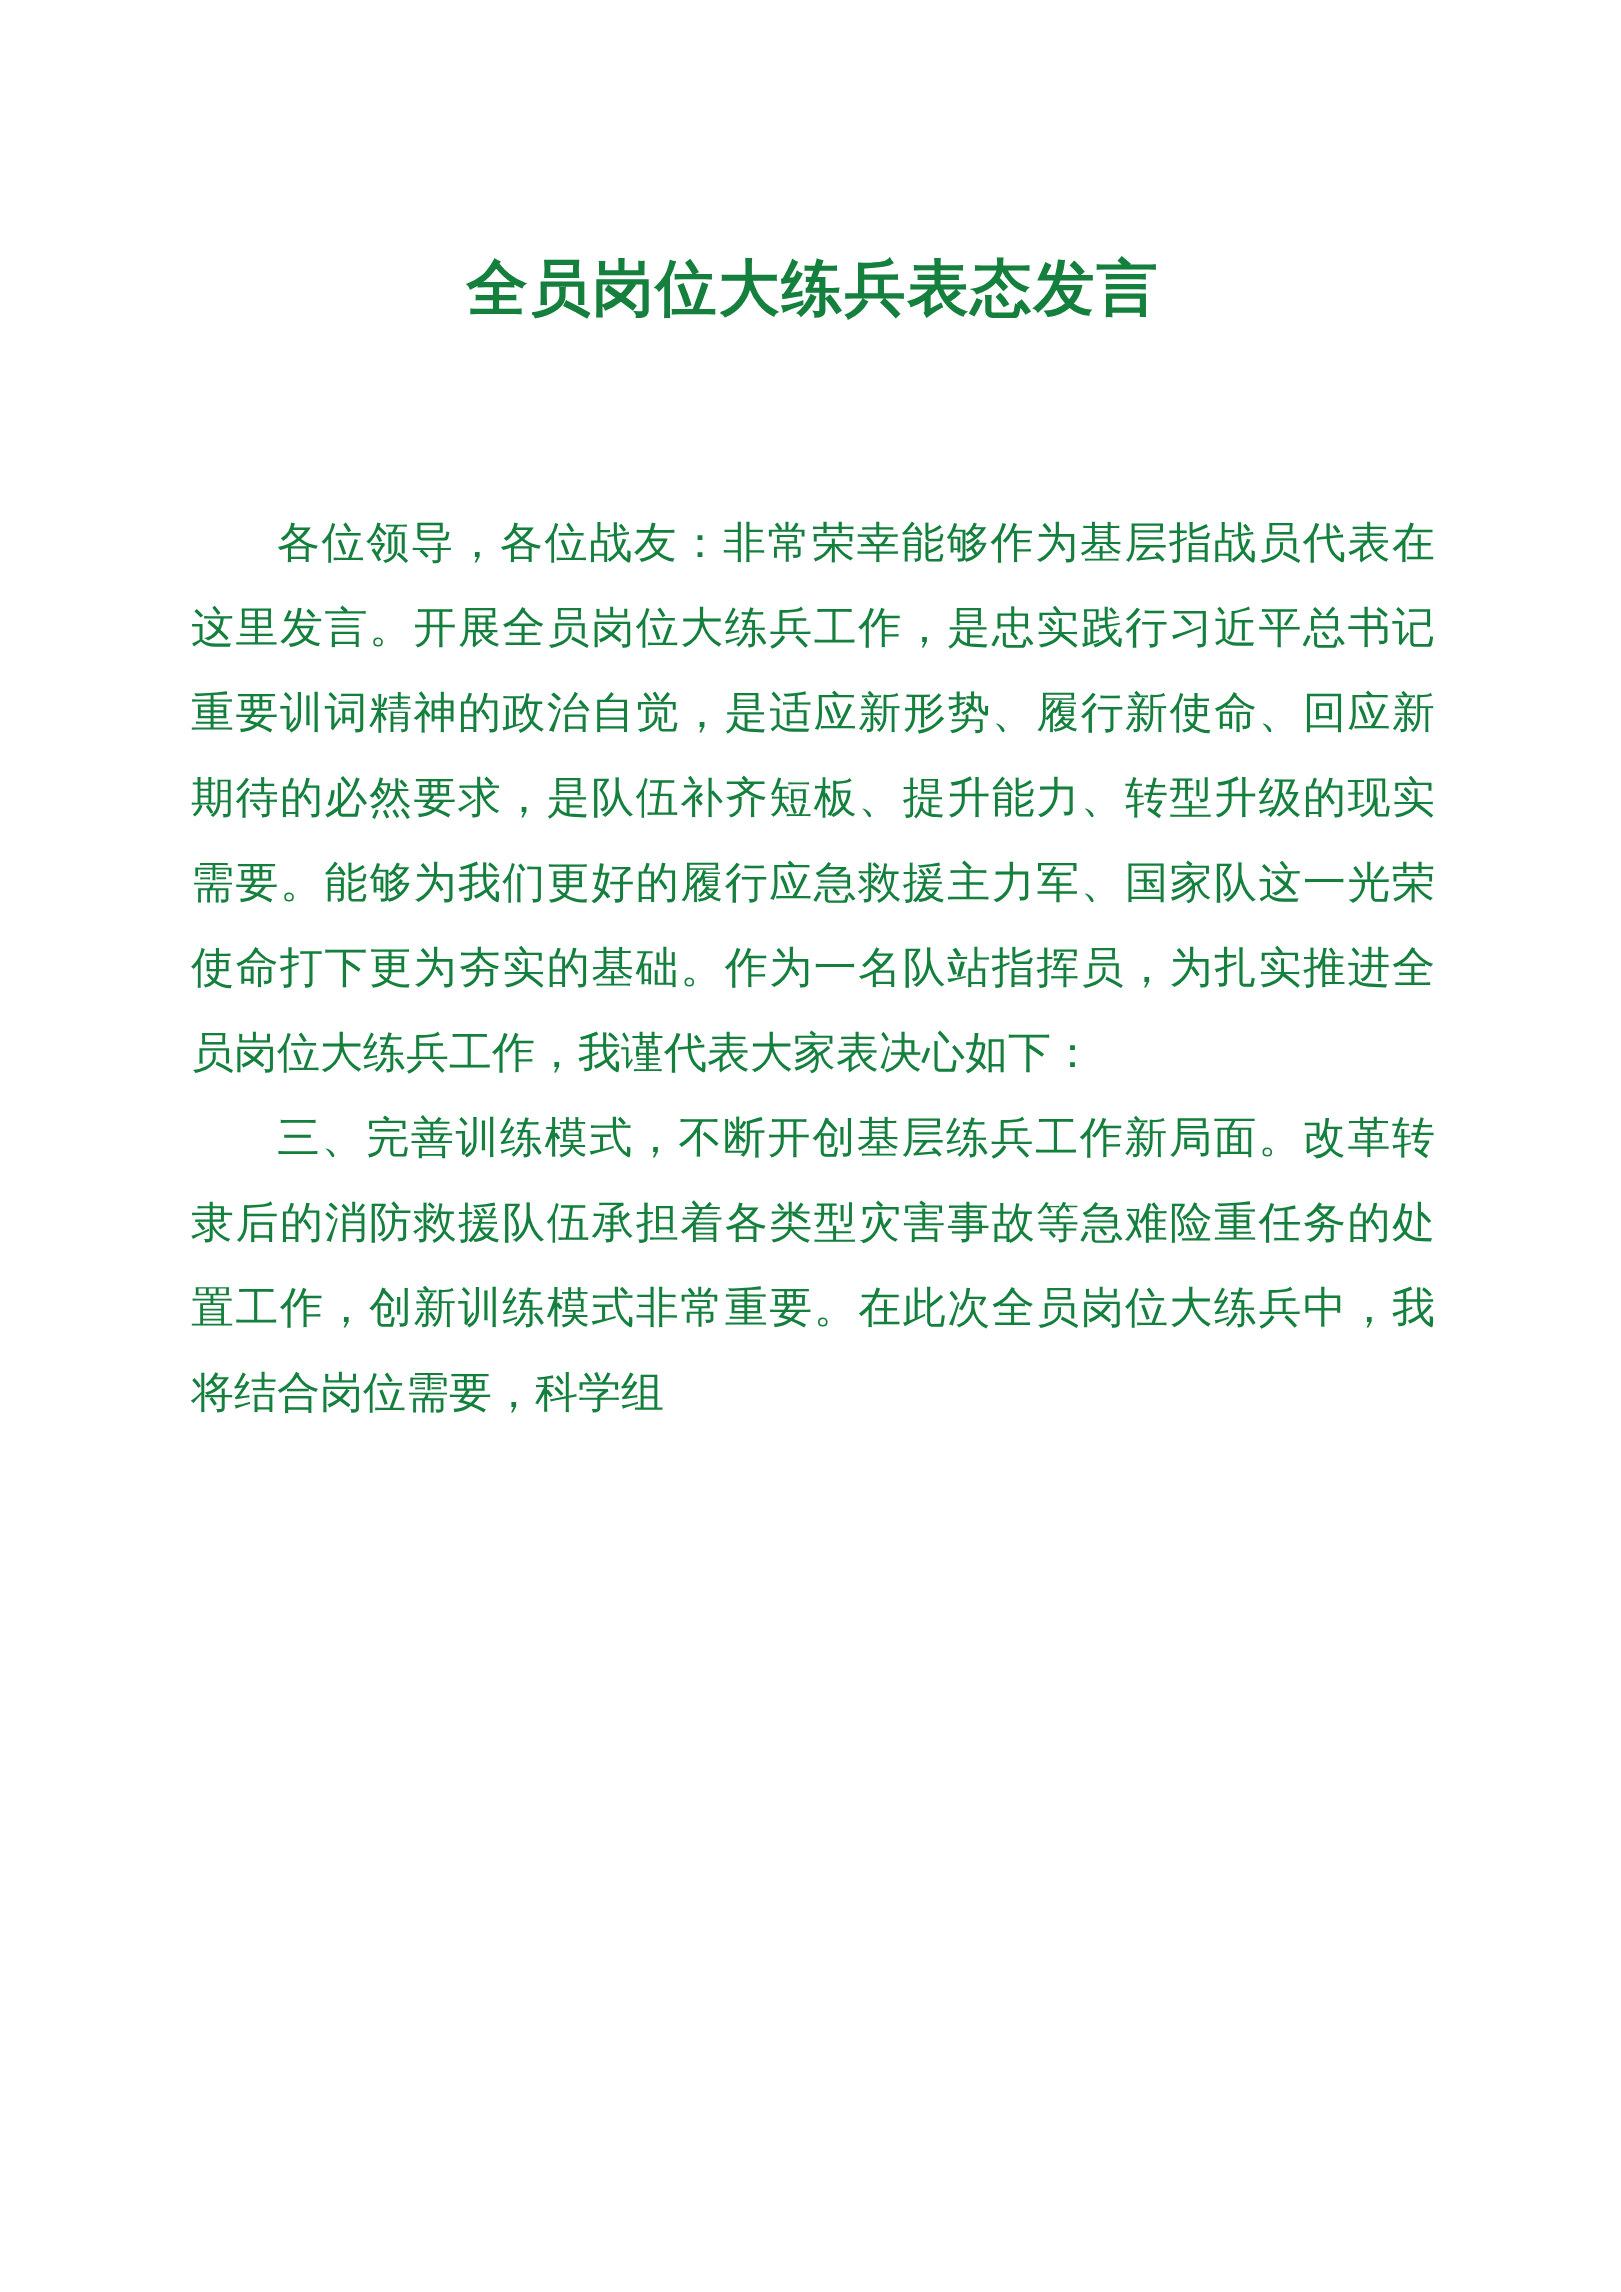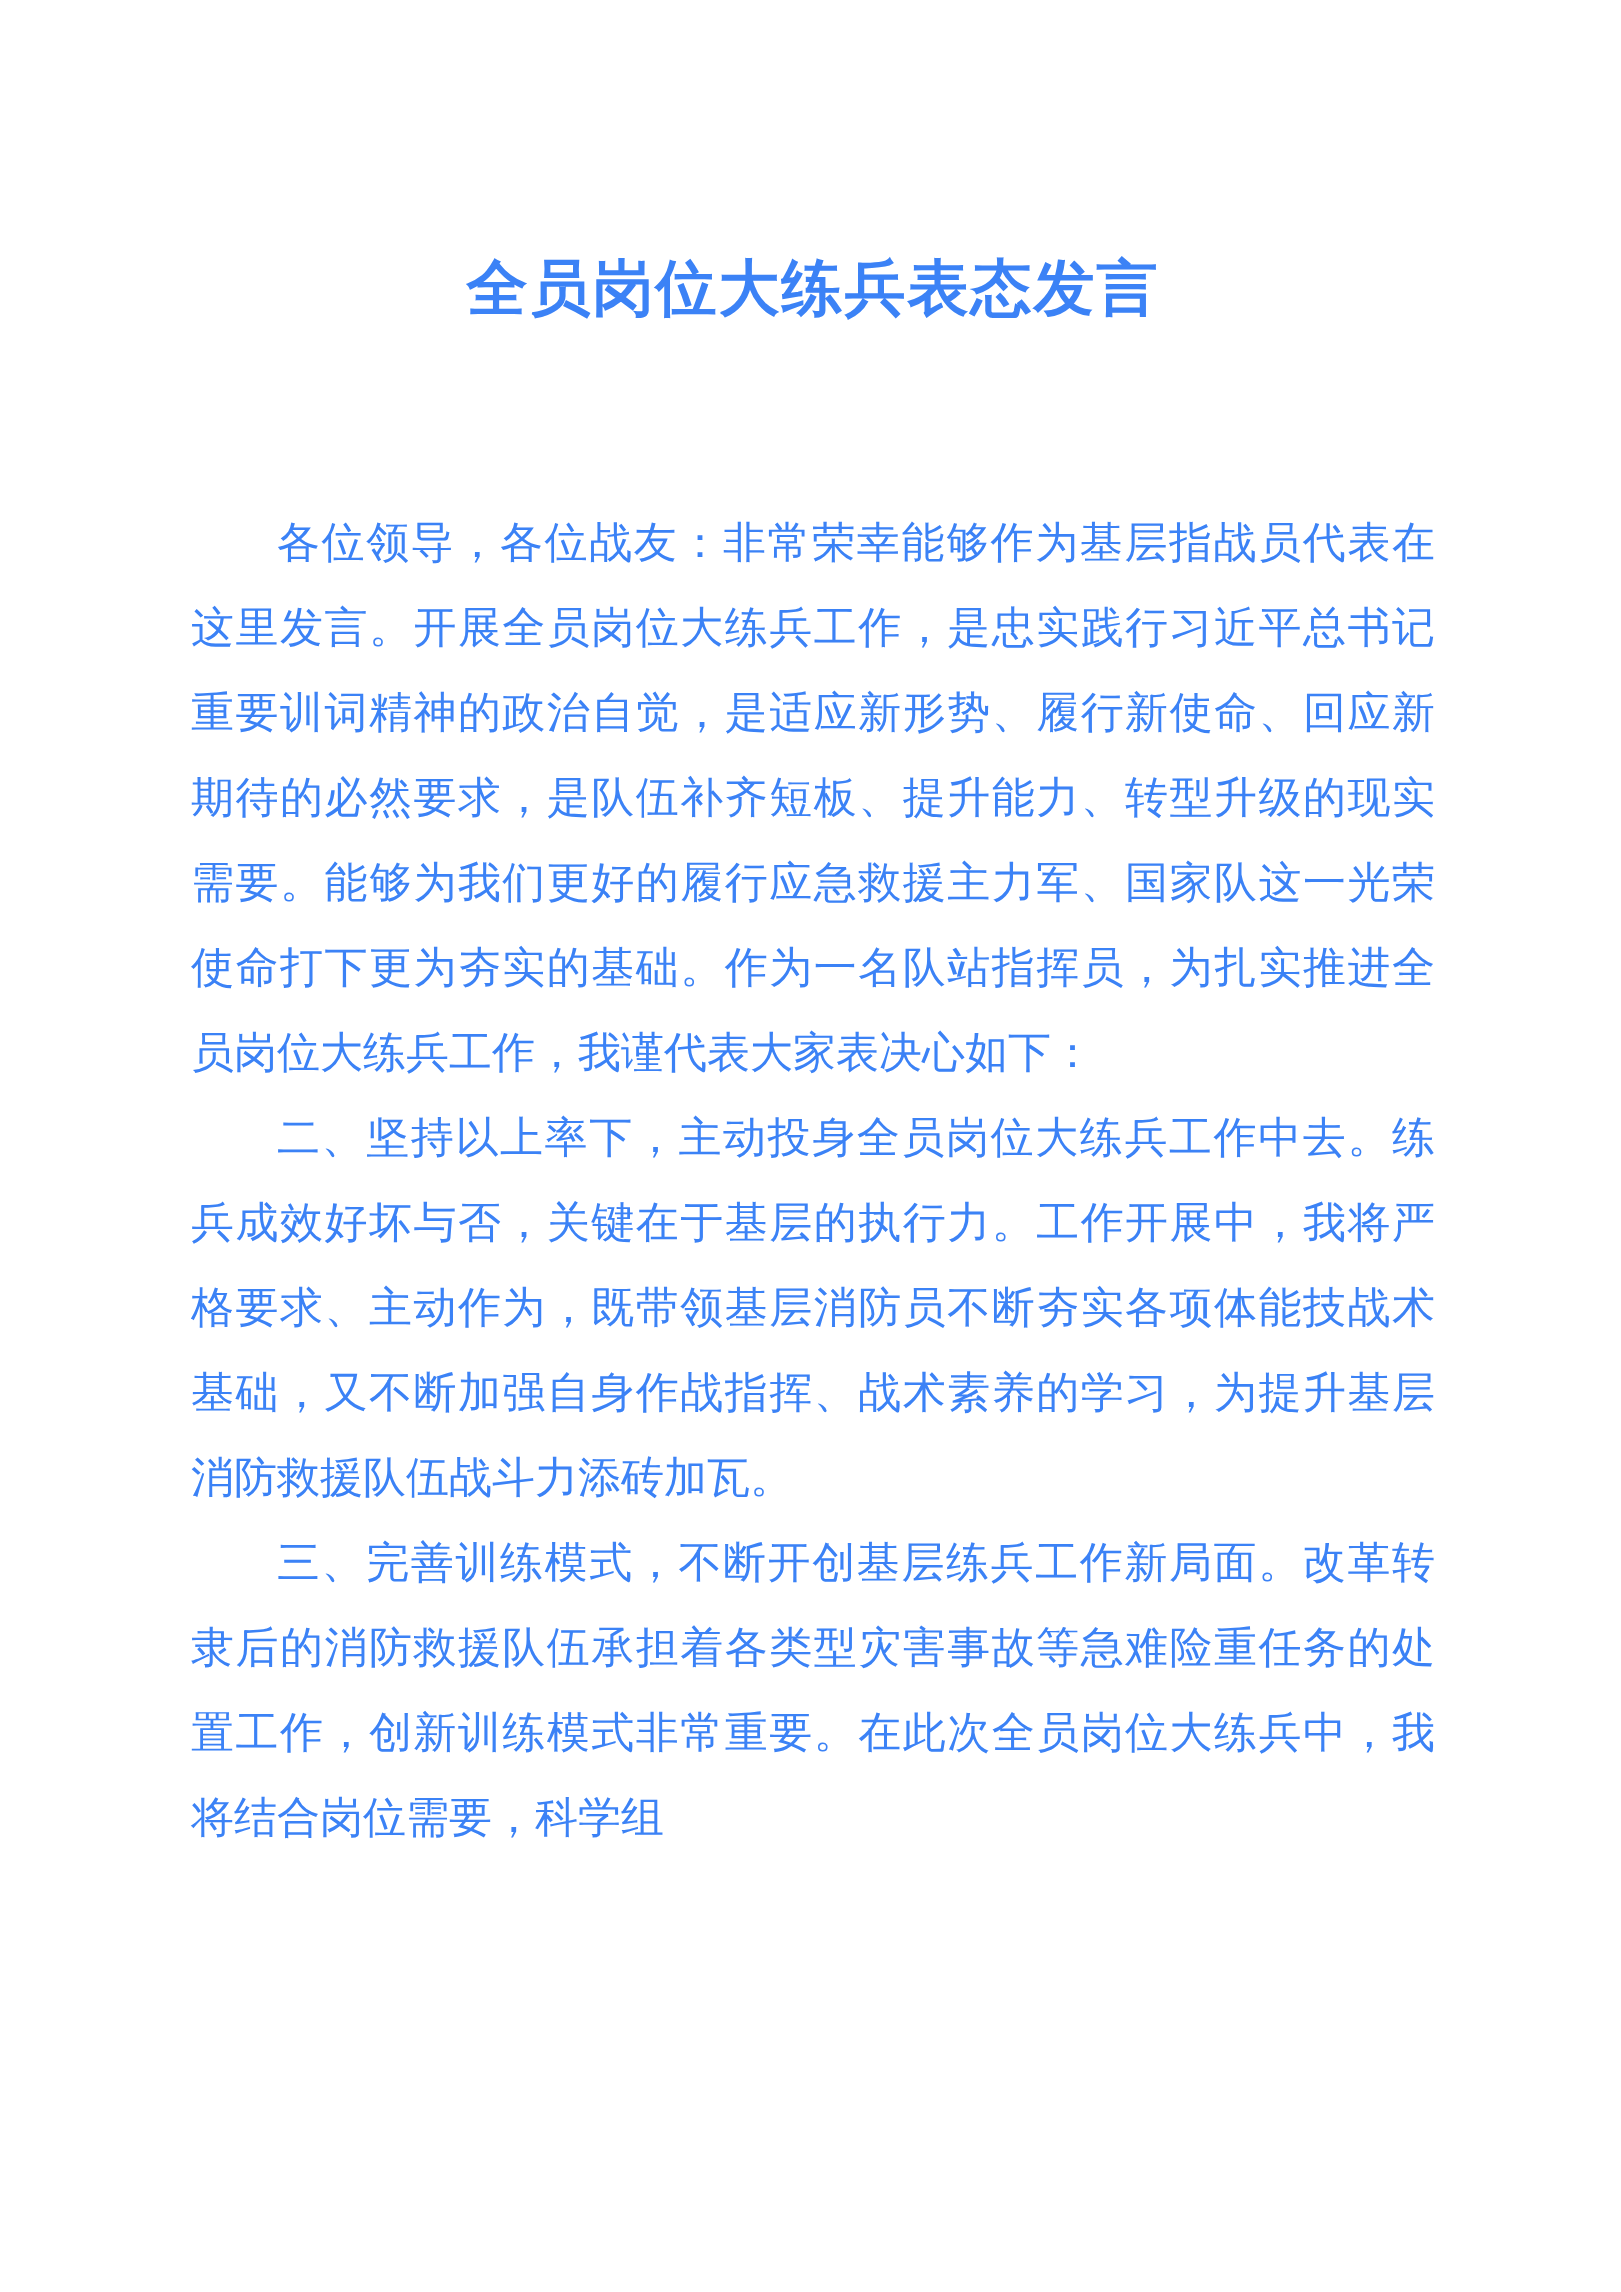--- a/index.html
+++ b/index.html
@@ -9,21 +9,21 @@
   }
   .page {
     position: relative;
     width: 1621px;
     height: 2293px;
     margin: 0 auto;
     background: #ffffff;
     box-sizing: border-box;
     padding: 250px 186px 0 191px;
     overflow: hidden;
-    color: #3b82f6;
+    color: #15803d;
   }
   .doc-title {
     font-family: "Liberation Serif", "DejaVu Serif", serif;
     font-size: 61px;
     font-weight: bold;
     text-align: center;
     letter-spacing: 2px;
     margin: 0 0 0 0;
     line-height: 78px;
   }
@@ -42,17 +42,16 @@
   }
 </style>
 </head>
 <body>
 
 <div class="page">
   <h1 class="doc-title">全员岗位大练兵表态发言</h1>
 
   <div class="doc-body">
     <p>各位领导，各位战友：非常荣幸能够作为基层指战员代表在这里发言。开展全员岗位大练兵工作，是忠实践行习近平总书记重要训词精神的政治自觉，是适应新形势、履行新使命、回应新期待的必然要求，是队伍补齐短板、提升能力、转型升级的现实需要。能够为我们更好的履行应急救援主力军、国家队这一光荣使命打下更为夯实的基础。作为一名队站指挥员，为扎实推进全员岗位大练兵工作，我谨代表大家表决心如下：</p>
-    <p>二、坚持以上率下，主动投身全员岗位大练兵工作中去。练兵成效好坏与否，关键在于基层的执行力。工作开展中，我将严格要求、主动作为，既带领基层消防员不断夯实各项体能技战术基础，又不断加强自身作战指挥、战术素养的学习，为提升基层消防救援队伍战斗力添砖加瓦。</p>
     <p>三、完善训练模式，不断开创基层练兵工作新局面。改革转隶后的消防救援队伍承担着各类型灾害事故等急难险重任务的处置工作，创新训练模式非常重要。在此次全员岗位大练兵中，我将结合岗位需要，科学组</p>
   </div>
 </div>
 
 
 </body></html>

